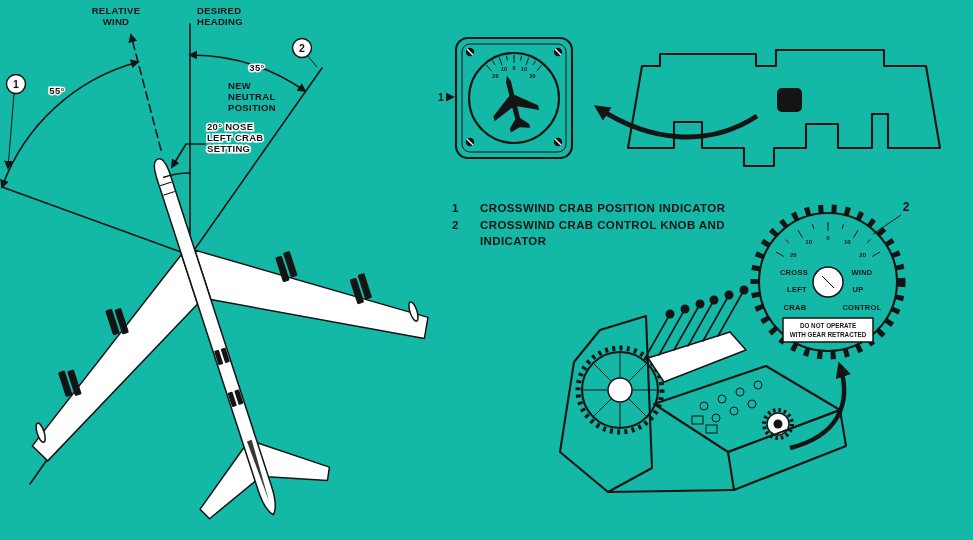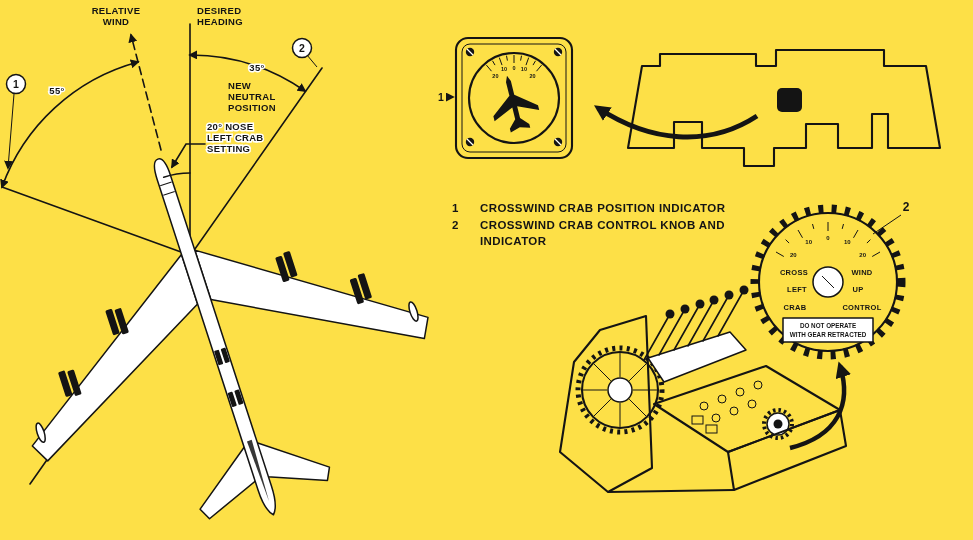--- a/index.html
+++ b/index.html
@@ -1,16 +1,16 @@
 <!DOCTYPE html>
 <html><head>
 <meta charset="utf-8">
 <style>
   html,body{margin:0;padding:0;background:#ffffff;}
-  .page{width:973px;height:540px;background:#fde047;position:relative;overflow:hidden;}
+  .page{width:973px;height:540px;background:#14b8a6;position:relative;overflow:hidden;}
   svg{display:block;}
   text{font-family:"Liberation Sans",sans-serif;fill:#141414;}
   .lbl{font-size:9.5px;font-weight:bold;letter-spacing:.3px;}
   .big{font-size:11.5px;font-weight:bold;letter-spacing:.4px;}
   .callout{font-size:10.5px;font-weight:bold;}
   .tick-lbl{font-size:5.5px;font-weight:bold;}
   .ktick-lbl{font-size:6px;font-weight:bold;}
   .ktext{font-size:7.5px;font-weight:bold;letter-spacing:.3px;}
   .warn{font-size:6.3px;font-weight:bold;}
   .halo{paint-order:stroke;stroke:#ffffff;stroke-width:3px;}

